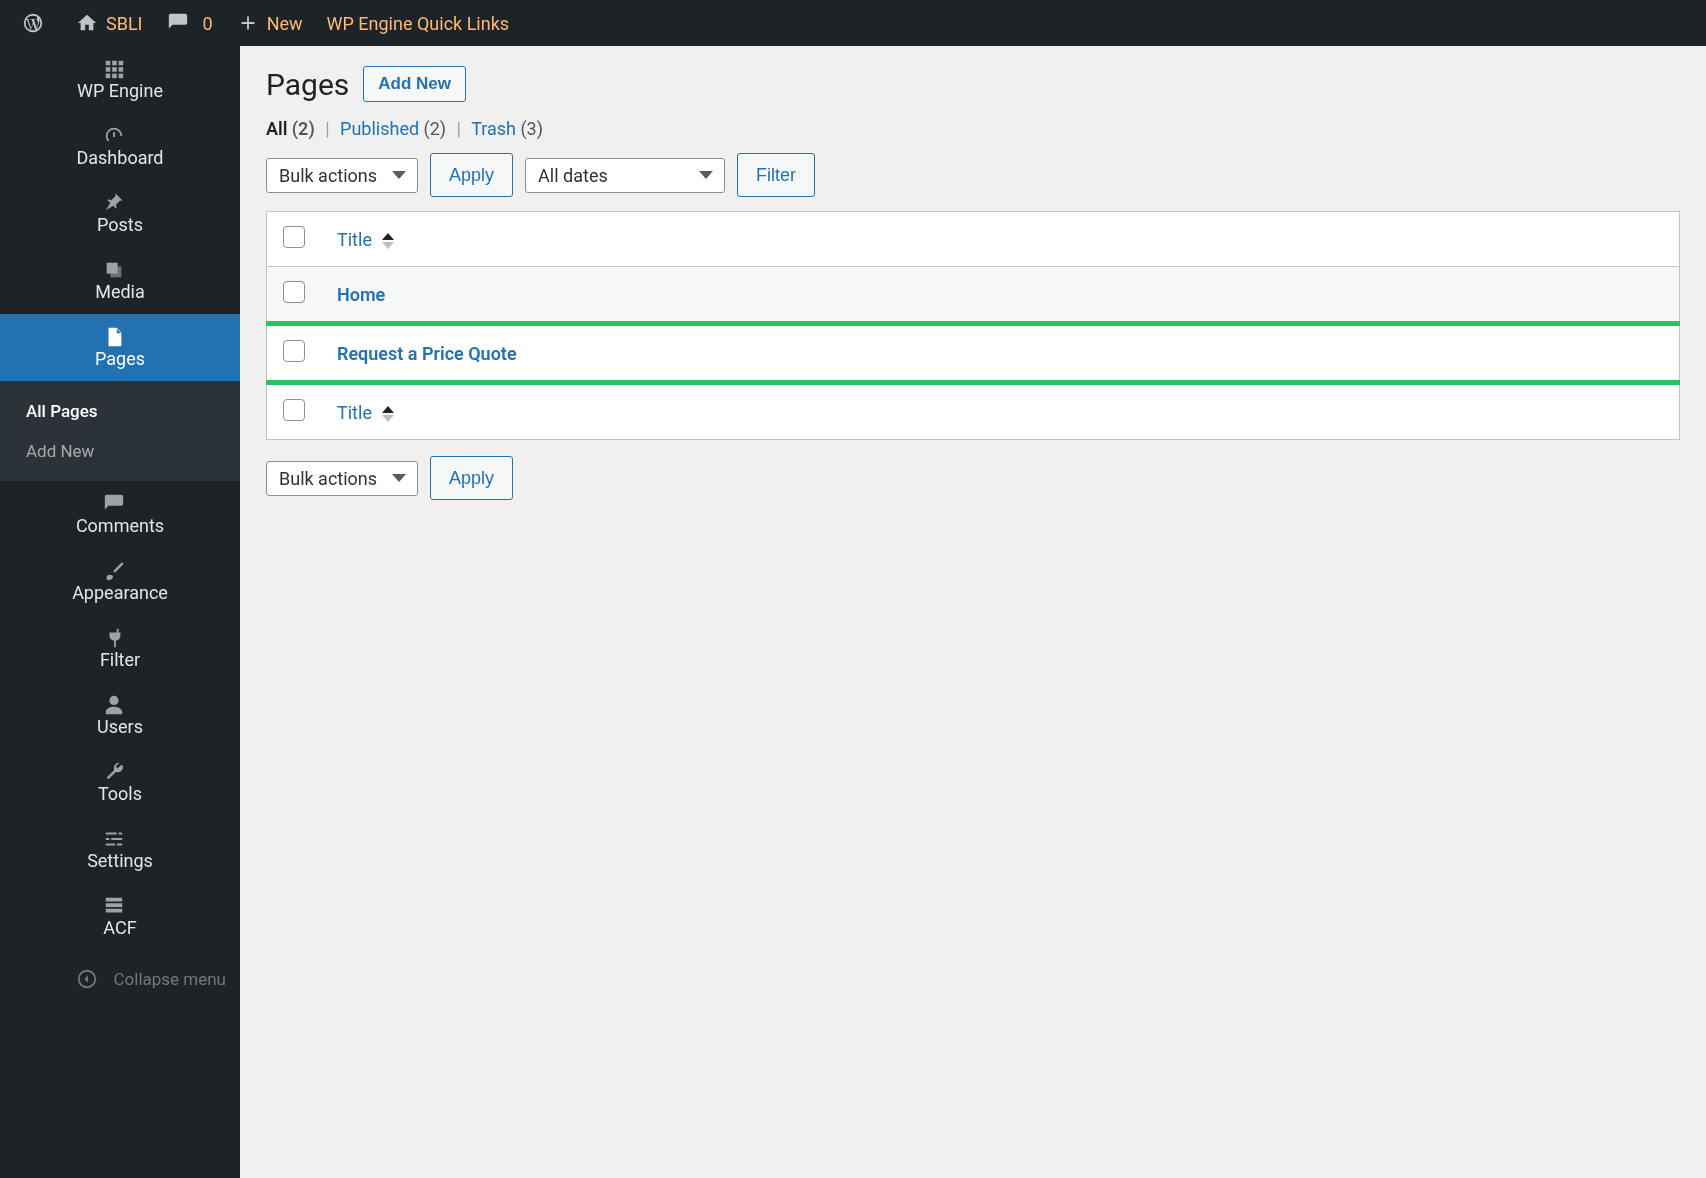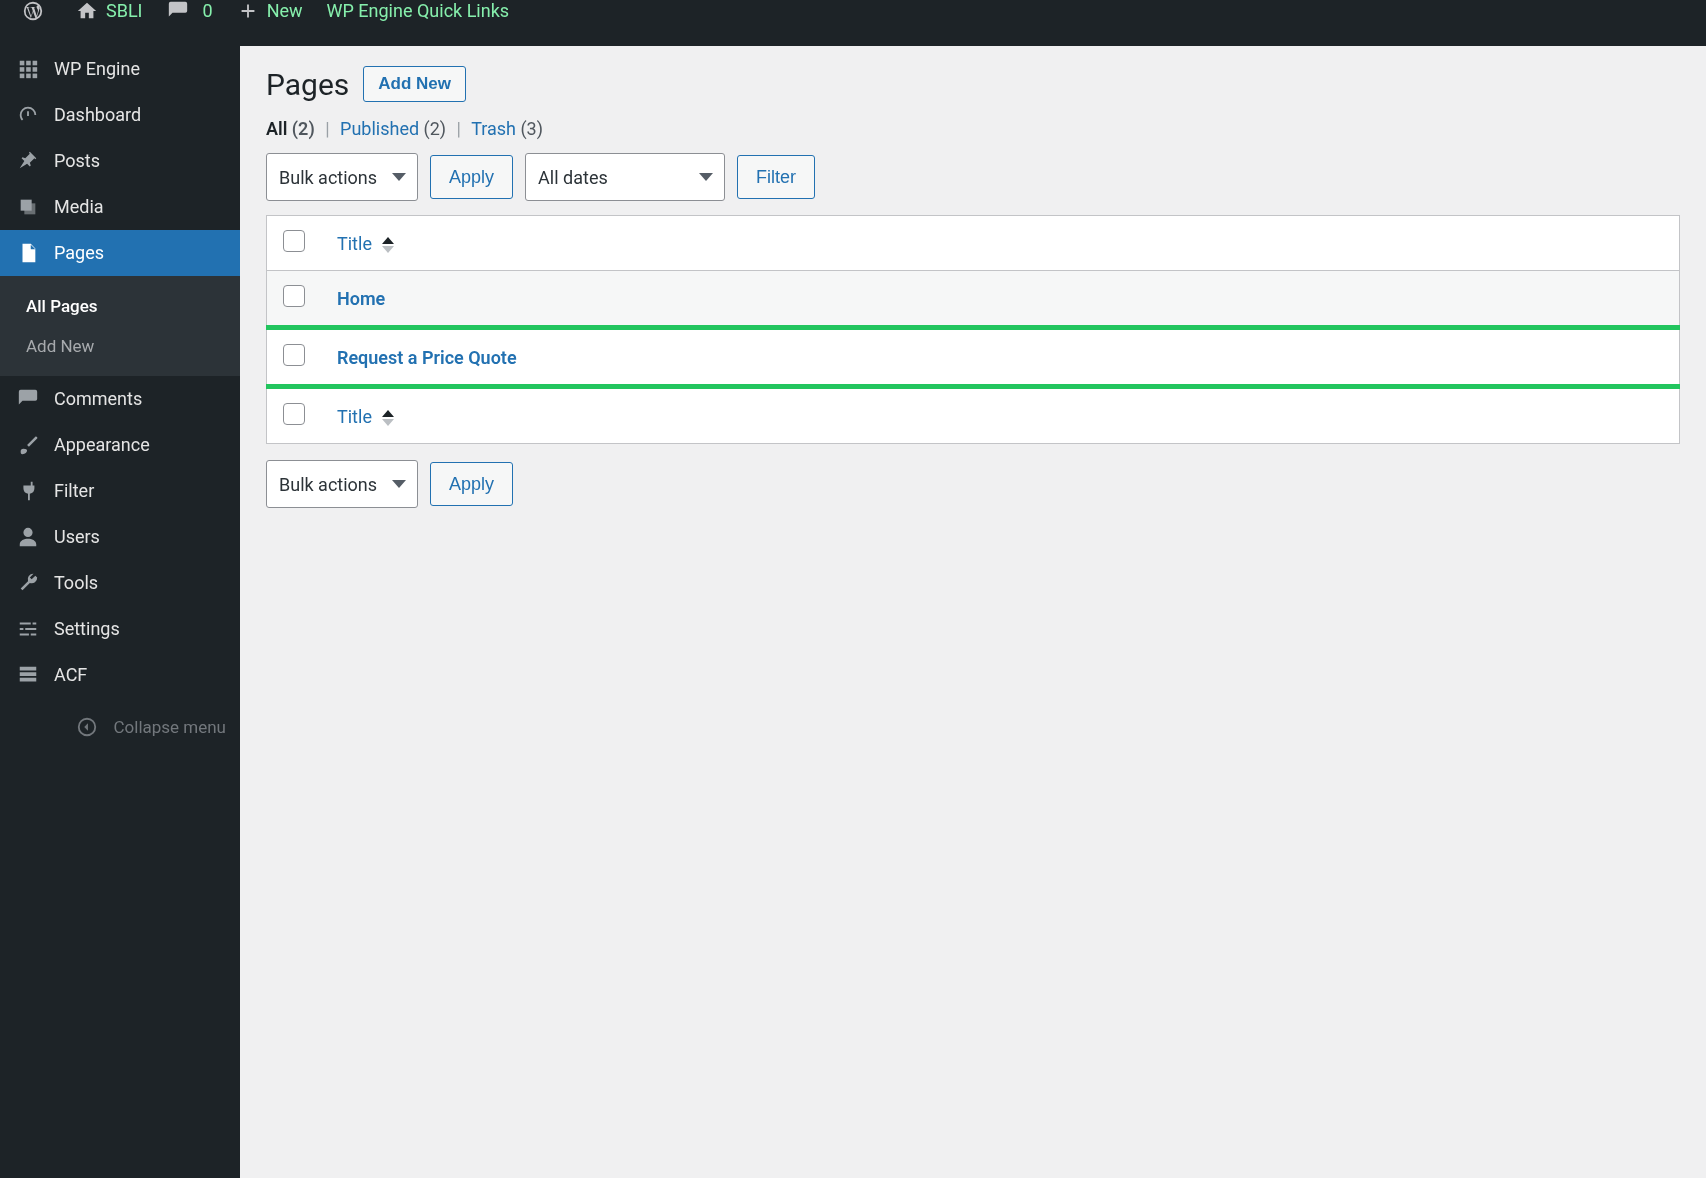--- a/index.html
+++ b/index.html
@@ -15,48 +15,49 @@
     height: 46px;
     background: #1d2327;
     color: #c3c4c7;
     display: flex;
     align-items: center;
     padding: 0 10px;
     font-size: 18px;
   }
   .adminbar .ab-item {
     display: inline-flex;
-    align-items: flex-start;
+    align-items: center;
     padding: 0 12px;
     height: 46px;
-    color: #86efac;
+    color: #fdba74;
     cursor: pointer;
   }
   .adminbar .ab-item svg { width: 22px; height: 22px; fill: #c3c4c7; }
   .adminbar .ab-icon { margin-right: 8px; display:inline-flex; }
   .adminbar .ab-count { margin-left: 6px; }
 
   
   .shell { display: flex; height: calc(100% - 46px); }
 
   
   .sidebar {
     width: 240px;
     background: #1d2327;
     color: #c3c4c7;
     display: flex;
     flex-direction: column;
     font-size: 18px;
   }
   .menu-item {
     display: flex;
-    align-items: flex-start;
+    align-items: center;
     padding: 12px 14px;
     cursor: pointer;
     color: #e5e5e5;
+    flex-direction: column;
   }
   .menu-item .mi-icon {
     width: 28px;
     display: inline-flex;
     justify-content: center;
     margin-right: 12px;
   }
   .menu-item .mi-icon svg { width: 22px; height: 22px; fill: #9ca2a7; }
   .menu-item.active {
     background: #2271b1;
@@ -117,21 +118,21 @@
     cursor: pointer;
   }
   .subsubsub { font-size: 18px; margin-bottom: 14px; color: #646970; }
   .subsubsub .sep { padding: 0 6px; color: #9aa0a6; }
   .subsubsub .link { color: #2271b1; cursor: pointer; }
   .subsubsub .current { color: #1d2327; font-weight: 600; }
   .subsubsub .count { color: #50575e; }
 
   .tablenav { display: flex; align-items: center; gap: 12px; margin-bottom: 14px; }
   .wp-select {
-    height: 48px;
+    height: 35px;
     border: 1px solid #8c8f94;
     border-radius: 3px;
     background: #fff;
     padding: 0 40px 0 12px;
     font-size: 18px;
     color: #2c3338;
     appearance: none;
     position: relative;
     display: inline-flex;
     align-items: center;

